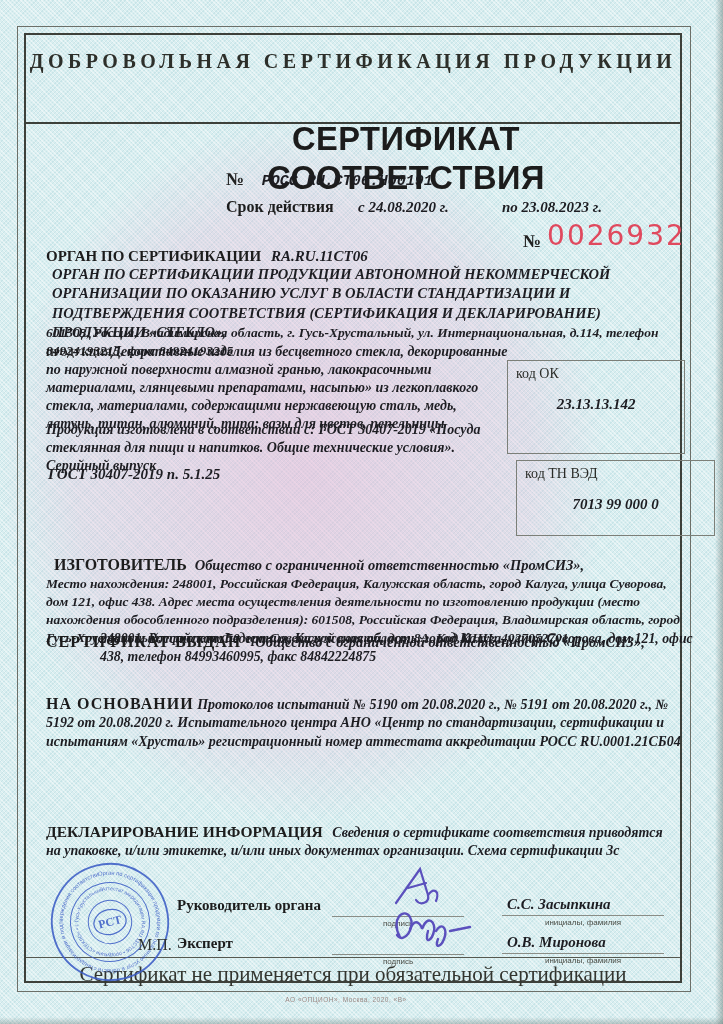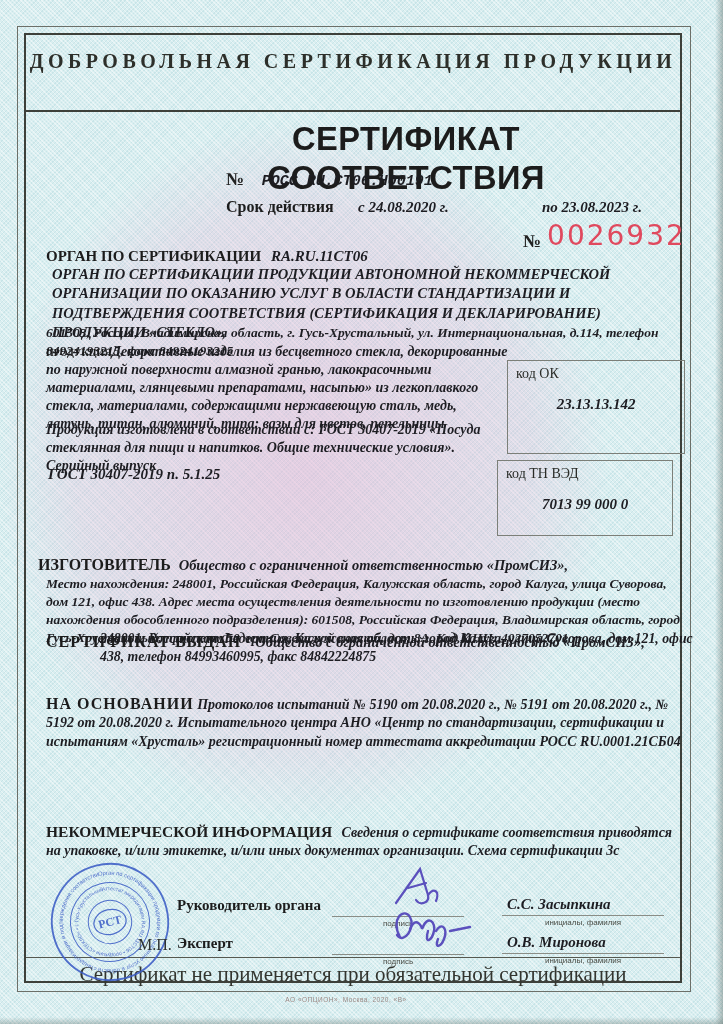--- a/index.html
+++ b/index.html
@@ -17,53 +17,53 @@
   }
   .scan-edge-right{position:absolute;top:0;right:0;width:8px;height:100%;
     background:linear-gradient(to right, rgba(0,0,0,0), rgba(95,110,105,.45));}
   .scan-edge-bottom{position:absolute;left:0;bottom:0;width:100%;height:7px;
     background:linear-gradient(to bottom, rgba(0,0,0,0), rgba(95,110,105,.35));}
   .frame-outer{position:absolute;left:17px;top:26px;width:672px;height:964px;
     border:1px solid #6c6f68;}
   .frame-inner{position:absolute;left:24px;top:33px;width:658px;height:950px;
     border:2px solid #3d403a;box-sizing:border-box;}
   .abs{position:absolute;}
-  .banner{left:0;top:0;width:100%;height:77px;border-bottom:2px solid #3d403a;
+  .banner{left:0;top:0;width:100%;height:89px;border-bottom:2px solid #3d403a;
     box-sizing:border-box;text-align:center;}
   .banner-text{display:inline-block;margin-top:15px;font-weight:bold;font-size:20px;
     letter-spacing:4.5px;color:#2d2f2a;}
   .doc-title{left:120px;top:84px;width:520px;text-align:center;
     font-family:"Liberation Sans","DejaVu Sans",sans-serif;font-weight:bold;
     font-size:34px;letter-spacing:.5px;color:#1c1c1c;transform:scaleX(.96);}
   .lbl{font-weight:bold;color:#1c1c1c;}
   .val{font-weight:bold;font-style:italic;color:#1d1d22;}
   .no-sign{font-weight:bold;font-size:18px;}
   .certno-line{left:200px;top:134px;font-size:15px;}
   .validity-line{left:200px;top:163px;font-size:16px;}
   .validity-line .from{position:absolute;left:132px;top:1px;font-size:15px;}
-  .validity-line .to{position:absolute;left:276px;top:1px;font-size:15px;margin-left:40px;}
+  .validity-line .to{position:absolute;left:276px;top:1px;font-size:15px;}
   .blankno-line{left:497px;top:186px;font-size:20px;}
   .blank-digits{font-family:"DejaVu Sans","Liberation Sans",sans-serif;
     font-style:normal;font-weight:400;font-size:28px;letter-spacing:2px;
     position:relative;top:-2px;margin-left:6px;}
   .sec-label{font-size:15px;}
   .body-txt{line-height:1.3;}
   .org-head{left:20px;top:212px;font-size:15.5px;}
   .org-name{left:26px;top:230px;width:634px;font-size:14.5px;line-height:1.33;}
   .org-addr{left:20px;top:289px;width:630px;font-size:13.5px;line-height:1.3;}
   .product-para{left:20px;top:308px;width:462px;font-size:14px;line-height:1.28;}
   .product-made{left:20px;top:386px;width:466px;font-size:14px;line-height:1.3;}
   .conf-label{left:20px;top:412px;font-size:15px;}
   .conf-value{left:22px;top:431px;font-size:15px;}
   .code-box{border:1px solid #7c7f78;box-sizing:border-box;padding:5px 8px;}
   .ok-box{left:481px;top:325px;width:178px;height:94px;}
-  .tnved-box{left:471px;top:425px;width:176px;height:76px;}
+  .tnved-box{left:490px;top:425px;width:199px;height:76px;}
   .code-label{font-size:14px;color:#2a2c28;}
   .code-value{font-size:15px;margin-top:14px;text-align:center;}
-  .manu-head{left:12px;top:521px;font-size:15.5px;}
+  .manu-head{left:28px;top:521px;font-size:15.5px;}
   .manu-details{left:20px;top:540px;width:640px;font-size:13.5px;line-height:1.33;}
   .issued-head{left:20px;top:598px;font-size:15.5px;}
   .issued-details{left:26px;top:595px;width:620px;font-size:13.8px;line-height:1.33;margin-left:48px;}
   .basis-para{left:20px;top:658px;width:645px;font-size:14px;line-height:1.32;}
   .basis-para .lbl{font-size:16px;letter-spacing:1px;}
   .addinfo-para{left:20px;top:787px;width:632px;font-size:14px;line-height:1.32;}
   .addinfo-para .lbl{font-size:15.5px;}
   .sign-role{font-size:15px;}
   .role-head{left:151px;top:862px;}
   .role-expert{left:151px;top:900px;}
@@ -155,21 +155,21 @@
       <span class="val" style="font-size:14.5px;margin-left:10px;">Общество с ограниченной ответственностью «ПромСИЗ»,</span>
     </div>
     <div class="issued-details abs val">248001, Российская Федерация, Калужская область, город Калуга, улица Суворова, дом 121, офис 438, телефон 84993460995, факс 84842224875</div>
 
     <div class="basis-para abs">
       <span class="lbl">НА ОСНОВАНИИ</span>
       <span class="val">Протоколов испытаний № 5190 от 20.08.2020 г., № 5191 от 20.08.2020 г., № 5192 от 20.08.2020 г. Испытательного центра АНО «Центр по стандартизации, сертификации и испытаниям «Хрусталь» регистрационный номер аттестата аккредитации РОСС RU.0001.21СБ04</span>
     </div>
 
     <div class="addinfo-para abs">
-      <span class="lbl">НЕКОММЕРЧЕСКОЙ ИНФОРМАЦИЯ</span>
+      <span class="lbl">ДЕКЛАРИРОВАНИЕ ИНФОРМАЦИЯ</span>
       <span class="val" style="margin-left:6px;">Сведения о сертификате соответствия приводятся на упаковке, и/или этикетке, и/или иных документах организации. Схема сертификации 3с</span>
     </div>
 
     <div class="role-head abs lbl sign-role">Руководитель органа</div>
     <div class="sig-line sig-line-1 abs"></div>
     <div class="cap cap-1 abs">подпись</div>
     <div class="name-1 abs val sig-name">С.С. Засыпкина</div>
     <div class="sig-line name-line-1 abs"></div>
     <div class="cap ncap-1 abs">инициалы, фамилия</div>
 

